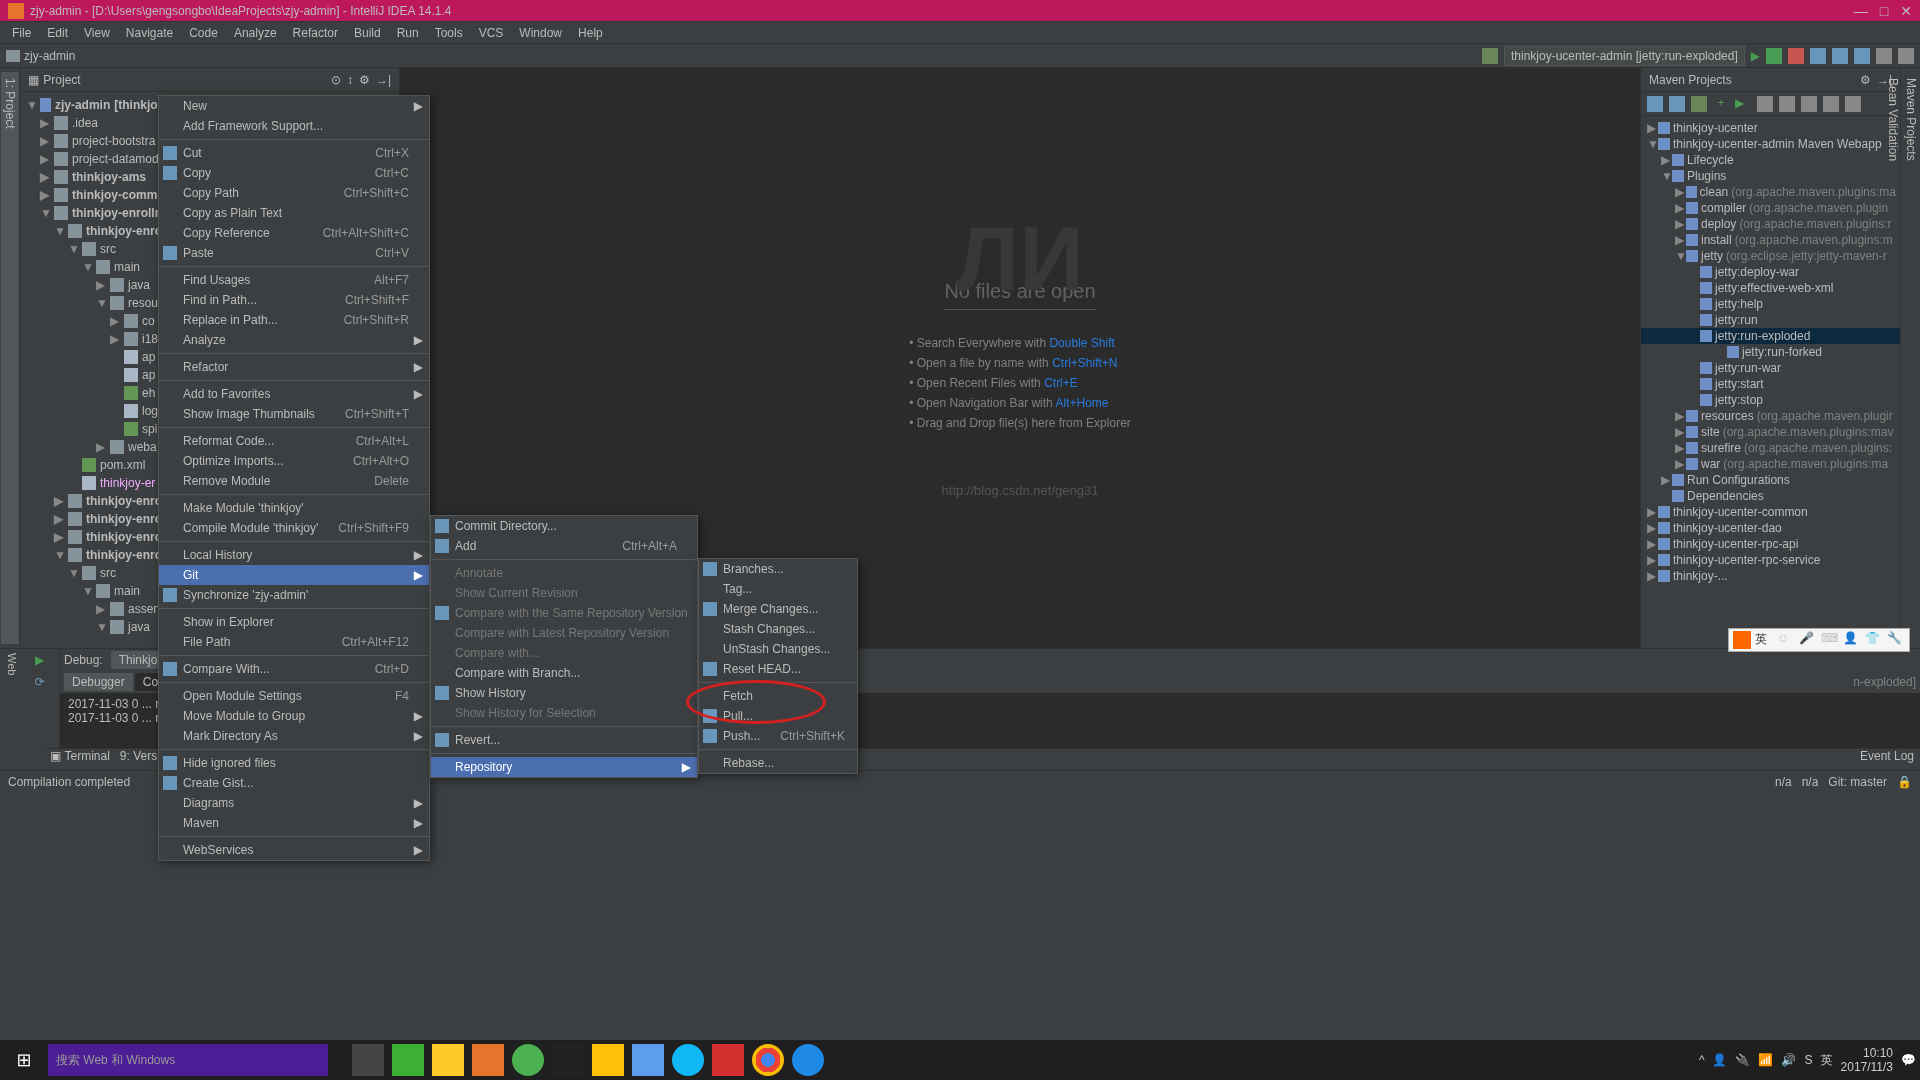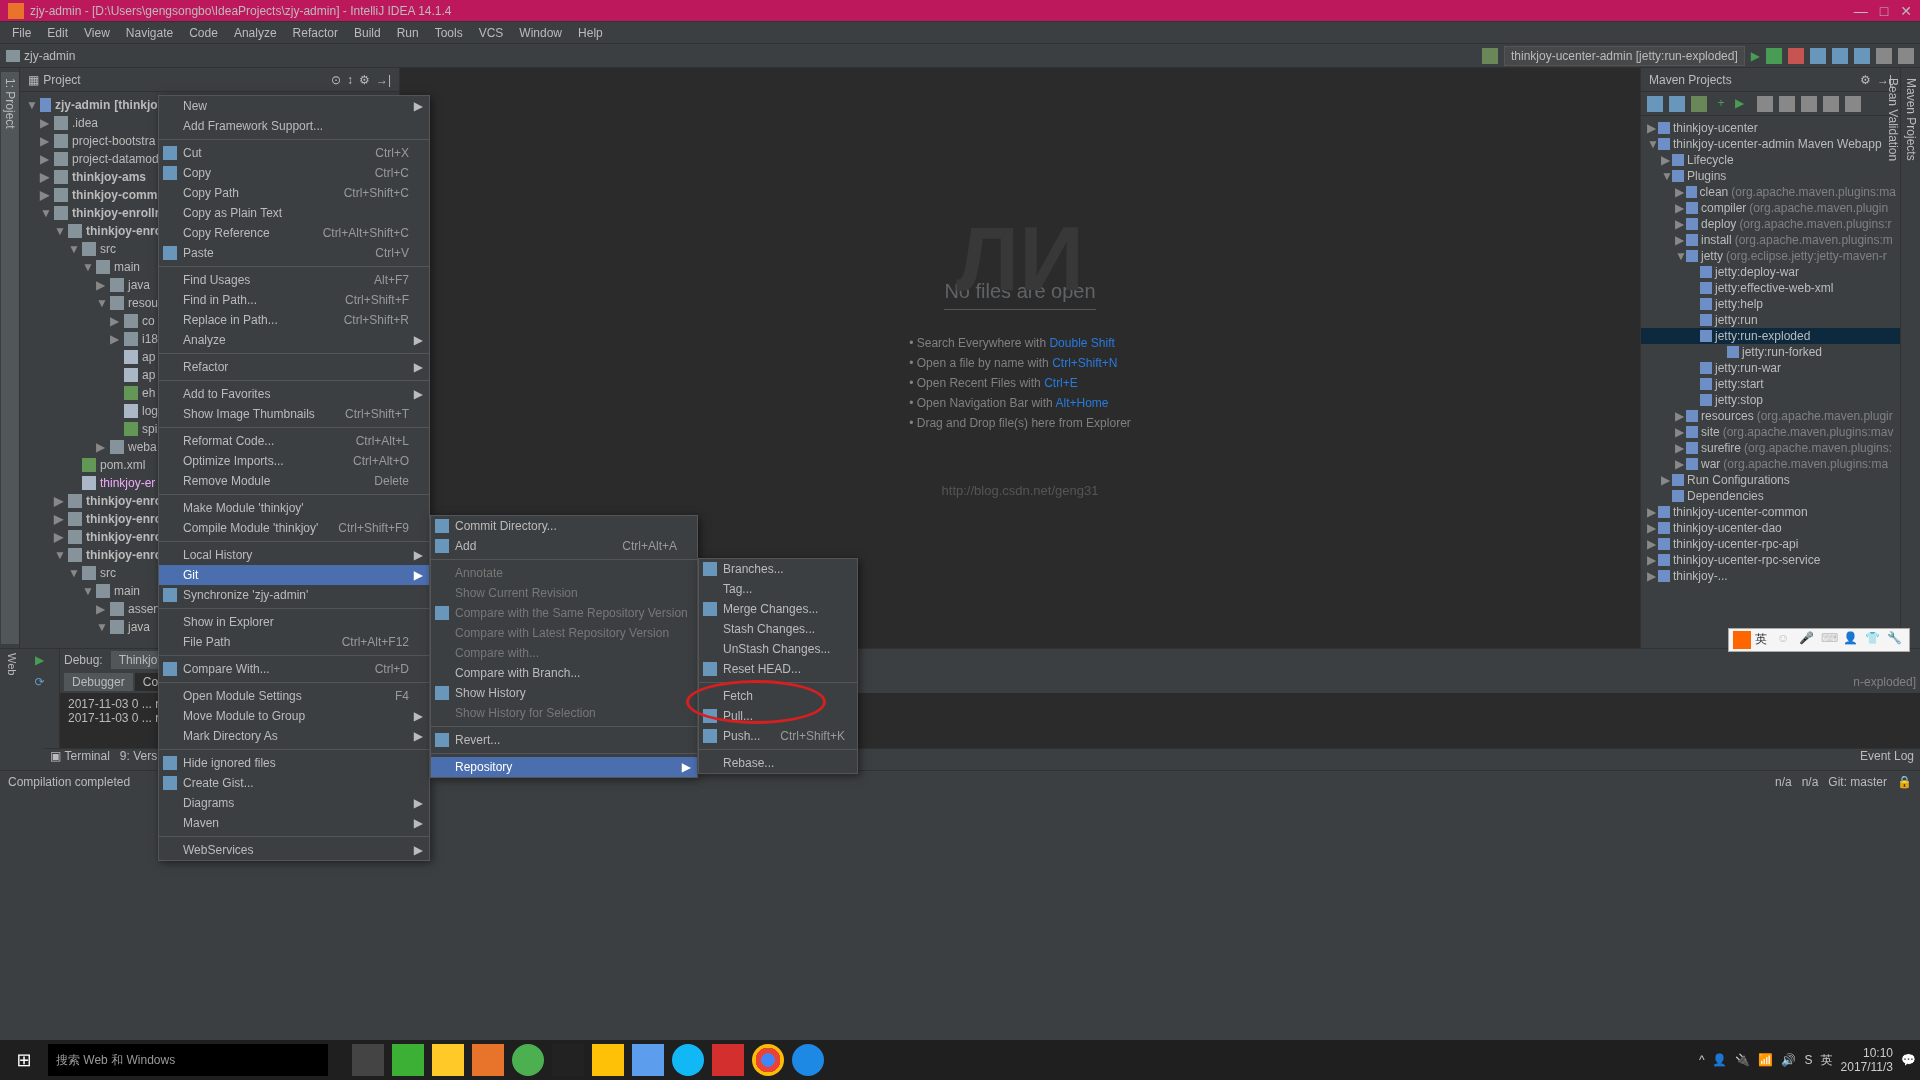--- a/index.html
+++ b/index.html
@@ -57,21 +57,21 @@
 .debug-main { flex: 1; }
 .debug-tabs { height: 22px; display: flex; align-items: center; background: #3c3f41; padding: 0 4px; gap: 2px; }
 .debug-tabs .dtab { padding: 2px 8px; background: #515658; }
 .console-output { padding: 4px 8px; font-family: "Consolas", monospace; color: #bbbbbb; font-size: 12px; }
 .bottom-tabs { height: 22px; background: #3c3f41; display: flex; align-items: flex-start; padding: 0 6px; gap: 10px; border-top: 1px solid #323232; margin-left: 44px; }
 .bottom-tabs .btab { cursor: pointer; }
 .status-bar { height: 22px; background: #3c3f41; display: flex; align-items: center; padding: 0 8px; border-top: 1px solid #323232; }
 .status-bar .right { margin-left: auto; display: flex; gap: 10px; }
 .taskbar { height: 40px; background: #1f1f1f; display: flex; align-items: center; padding: 0 4px; gap: 4px; position: absolute; bottom: 0; width: 100%; }
 .taskbar .start { width: 40px; height: 32px; display: flex; align-items: center; justify-content: center; }
-.taskbar .search { width: 280px; height: 32px; background: #000000; display: flex; align-items: center; padding: 0 8px; color: #999; }
+.taskbar .search { width: 280px; height: 32px; background: #4c1d95; display: flex; align-items: center; padding: 0 8px; color: #999; }
 .taskbar .task-icons { display: flex; gap: 8px; margin-left: 20px; }
 .taskbar .task-icons span { width: 32px; height: 32px; display: inline-block; }
 .taskbar .tray { margin-left: auto; display: flex; align-items: center; gap: 8px; color: #ccc; font-size: 11px; }
 .taskbar .clock { text-align: right; line-height: 1.2; }
 
 
 .ctx-menu { position: absolute; background: #3c3f41; border: 1px solid #555; box-shadow: 2px 2px 8px rgba(0,0,0,0.5); z-index: 100; }
 .ctx-menu .item { padding: 3px 20px 3px 24px; display: flex; align-items: center; cursor: pointer; white-space: nowrap; position: relative; }
 .ctx-menu .item.highlighted { background: #4b6eaf; color: #fff; }
 .ctx-menu .item .shortcut { margin-left: auto; padding-left: 20px; color: #999; }

